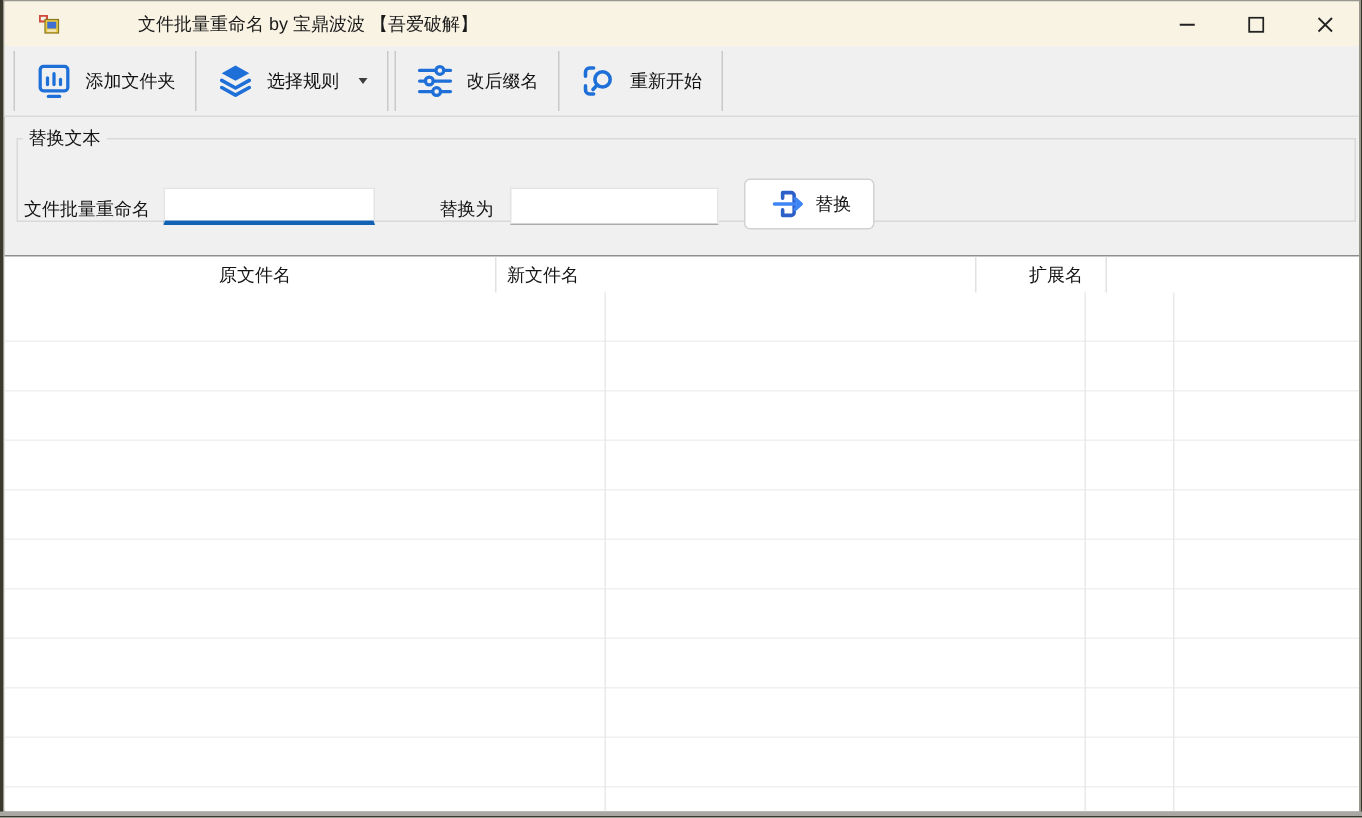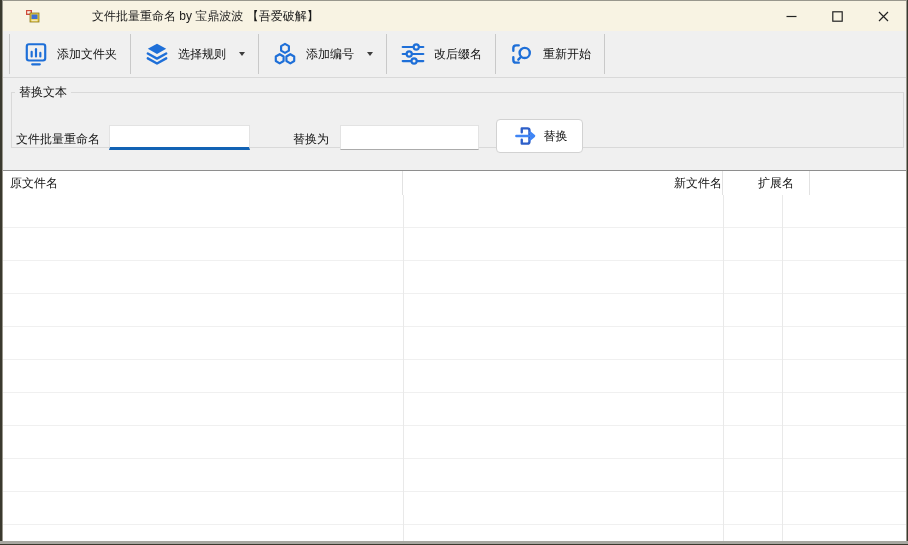--- a/index.html
+++ b/index.html
@@ -139,31 +139,20 @@
           <svg width="26" height="26" viewBox="0 0 24 24" fill="none" stroke="#1e6fd8" stroke-width="2.2" stroke-linecap="round" stroke-linejoin="round">
     <path d="M12 2.5 L20.5 7.2 L12 11.9 L3.5 7.2 Z" fill="#1e6fd8" stroke="none"></path>
     <polyline points="3.5,11.6 12,16.3 20.5,11.6"></polyline>
     <polyline points="3.5,16 12,20.7 20.5,16"></polyline>
   </svg>
         </span>
     <span class="tool-label">选择规则</span>
     <span class="dd-arrow" style="display: inline-block;"></span>
   </button>
       <div class="tool-sep"></div>
-      <button class="tool-btn">
-    <span class="tool-icon">
-          <svg width="26" height="26" viewBox="0 0 24 24" fill="none" stroke="#1e6fd8" stroke-width="2" stroke-linejoin="round">
-    <polygon points="12,2.6 15.6,4.7 15.6,8.9 12,11 8.4,8.9 8.4,4.7"></polygon>
-    <polygon points="7.1,12.2 10.7,14.3 10.7,18.5 7.1,20.6 3.5,18.5 3.5,14.3"></polygon>
-    <polygon points="16.9,12.2 20.5,14.3 20.5,18.5 16.9,20.6 13.3,18.5 13.3,14.3"></polygon>
-  </svg>
-        </span>
-    <span class="tool-label">添加编号</span>
-    <span class="dd-arrow" style="display: inline-block;"></span>
-  </button>
       <div class="tool-sep"></div>
       <button class="tool-btn">
     <span class="tool-icon">
           <svg width="26" height="26" viewBox="0 0 24 24" fill="none" stroke="#1e6fd8" stroke-width="2" stroke-linecap="round">
     <line x1="2.5" y1="5.5" x2="21.5" y2="5.5"></line>
     <line x1="2.5" y1="12" x2="21.5" y2="12"></line>
     <line x1="2.5" y1="18.5" x2="21.5" y2="18.5"></line>
     <circle cx="15" cy="5.5" r="2.4" fill="#f0f0f0"></circle>
     <circle cx="8.5" cy="12" r="2.4" fill="#f0f0f0"></circle>
     <circle cx="13" cy="18.5" r="2.4" fill="#f0f0f0"></circle>
@@ -201,22 +190,22 @@
     <path d="M4 12 H19.5" stroke="#3f85f5" stroke-width="2.2"></path>
     <polyline points="16.8,8.8 20.4,12 16.8,15.2" stroke="#3f85f5" stroke-width="2.2"></polyline>
   </svg>
         </span>
       <span>替换</span>
     </button>
   </fieldset>
 
   <div class="listview">
     <div class="lv-header" id="lv-header">
-        <div class="lv-col" style="width: 400px;">原文件名</div>
-        <div class="lv-col" style="width: 320px; text-align: right;">新文件名</div>
+        <div class="lv-col" style="width: 328px; text-align: center;">原文件名</div>
+        <div class="lv-col" style="width: 320px;">新文件名</div>
         <div class="lv-col" style="width: 59px; margin-left: 28px;">扩展名</div>
       </div>
     <div class="lv-body" id="lv-body">
         <div class="lv-row"></div>
         <div class="lv-row"></div>
         <div class="lv-row"></div>
         <div class="lv-row"></div>
         <div class="lv-row"></div>
         <div class="lv-row"></div>
         <div class="lv-row"></div>

